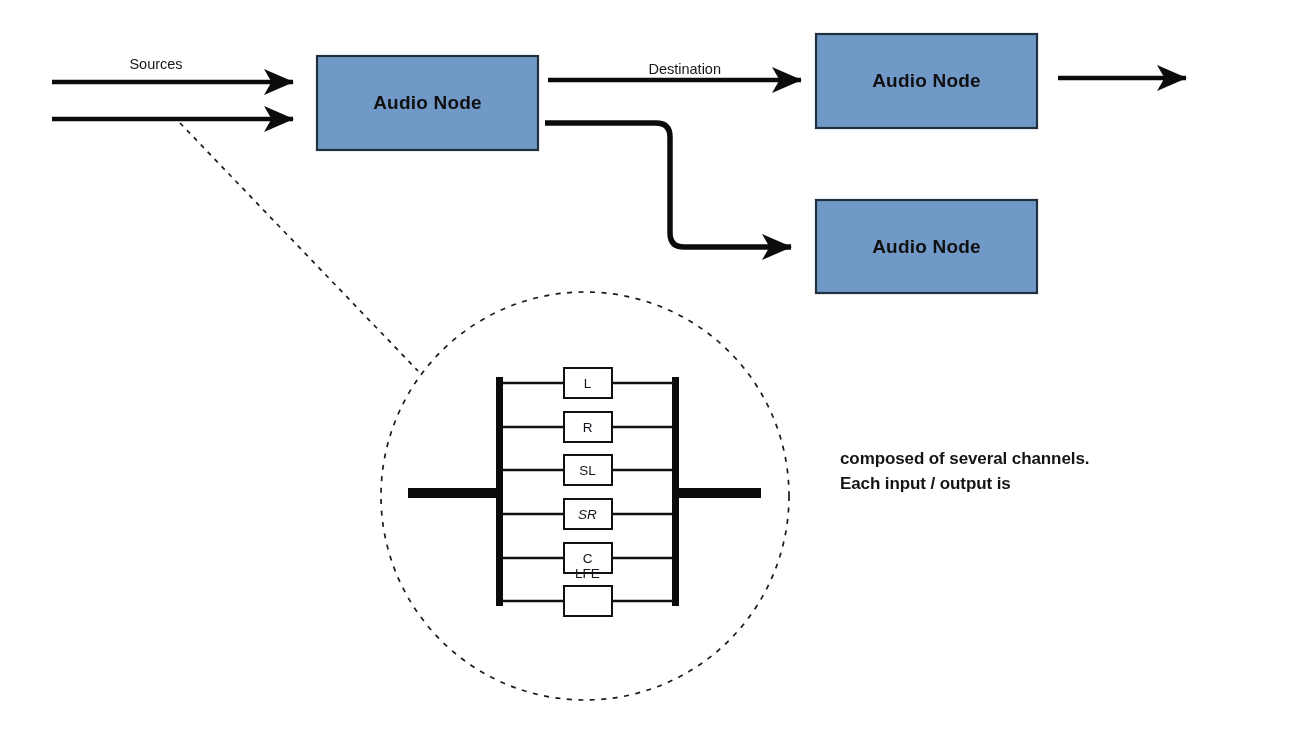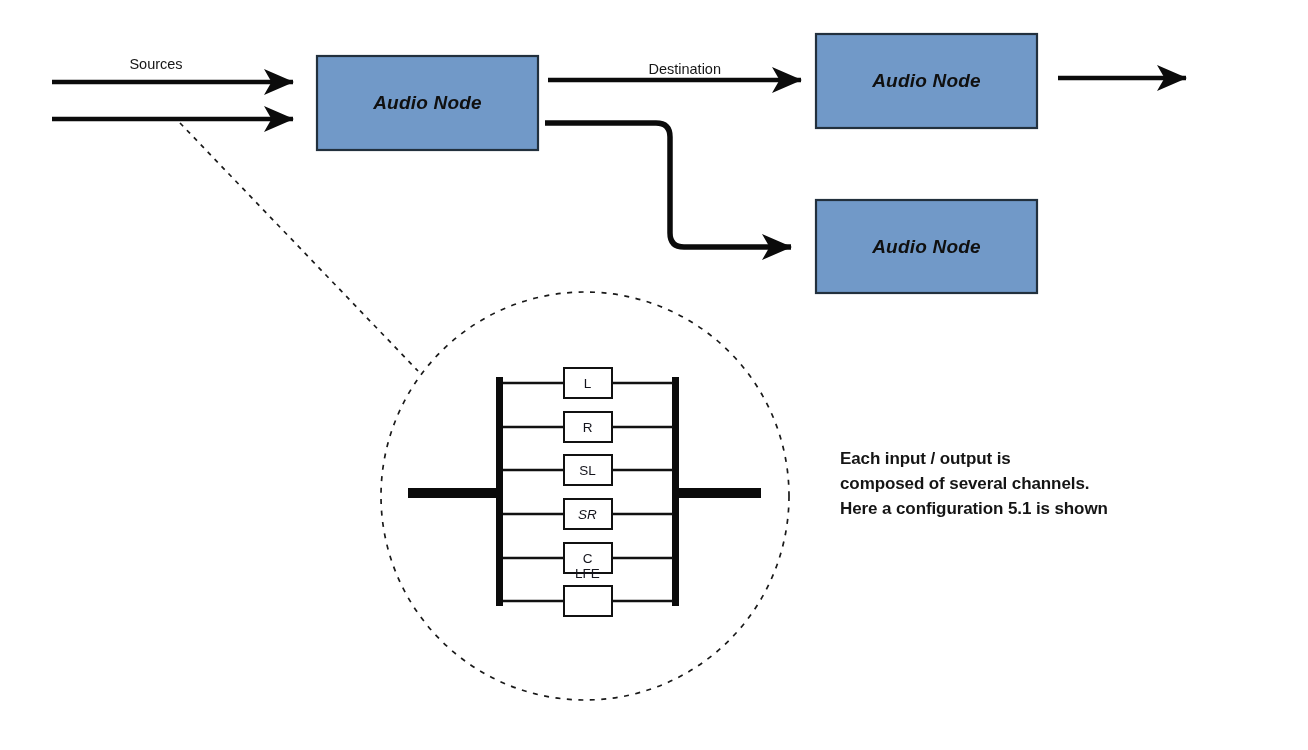--- a/index.html
+++ b/index.html
@@ -20,21 +20,20 @@
   }
   .node-label {
     position: absolute;
     display: flex;
     align-items: center;
     justify-content: center;
     font-weight: bold;
     font-size: 19px;
     color: #101010;
     letter-spacing: 0.2px;
-    font-style: italic;
   }
   .chan-label {
     position: absolute;
     width: 47px;
     height: 18px;
     display: flex;
     align-items: center;
     justify-content: center;
     font-size: 13.5px;
     color: #14141c;
@@ -118,18 +117,17 @@
   <div class="node-label" style="left:816px; top:200px; width:221px; height:93px;">Audio Node</div>
 
   <div class="chan-label" style="left:564px; top:374px;">L</div>
   <div class="chan-label" style="left:564px; top:418px;">R</div>
   <div class="chan-label" style="left:564px; top:461px;">SL</div>
   <div class="chan-label" style="left:564px; top:505px;font-style:italic;">SR</div>
   <div class="chan-label" style="left:564px; top:549px;">C</div>
   <div class="chan-label" style="left:564px; top:564px;">LFE</div>
 
   <div class="caption">
+    <div>composed of several channels.</div>
     <div>Each input / output is</div>
-    <div>composed of several channels.</div>
-    <div>Here a configuration 5.1 is shown</div>
   </div>
 
 </div>
 
 </body></html>

